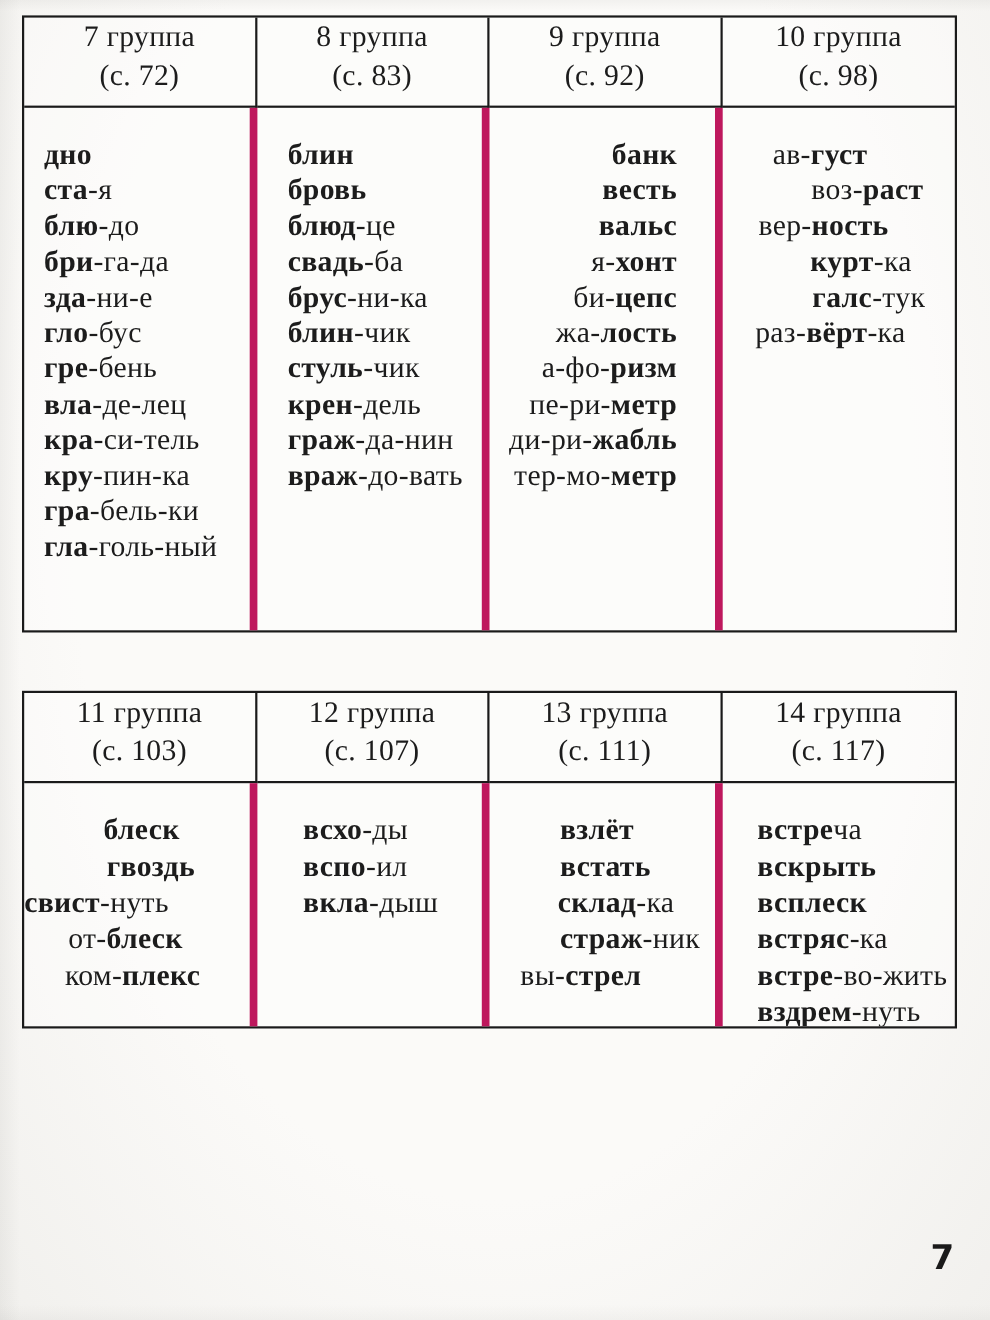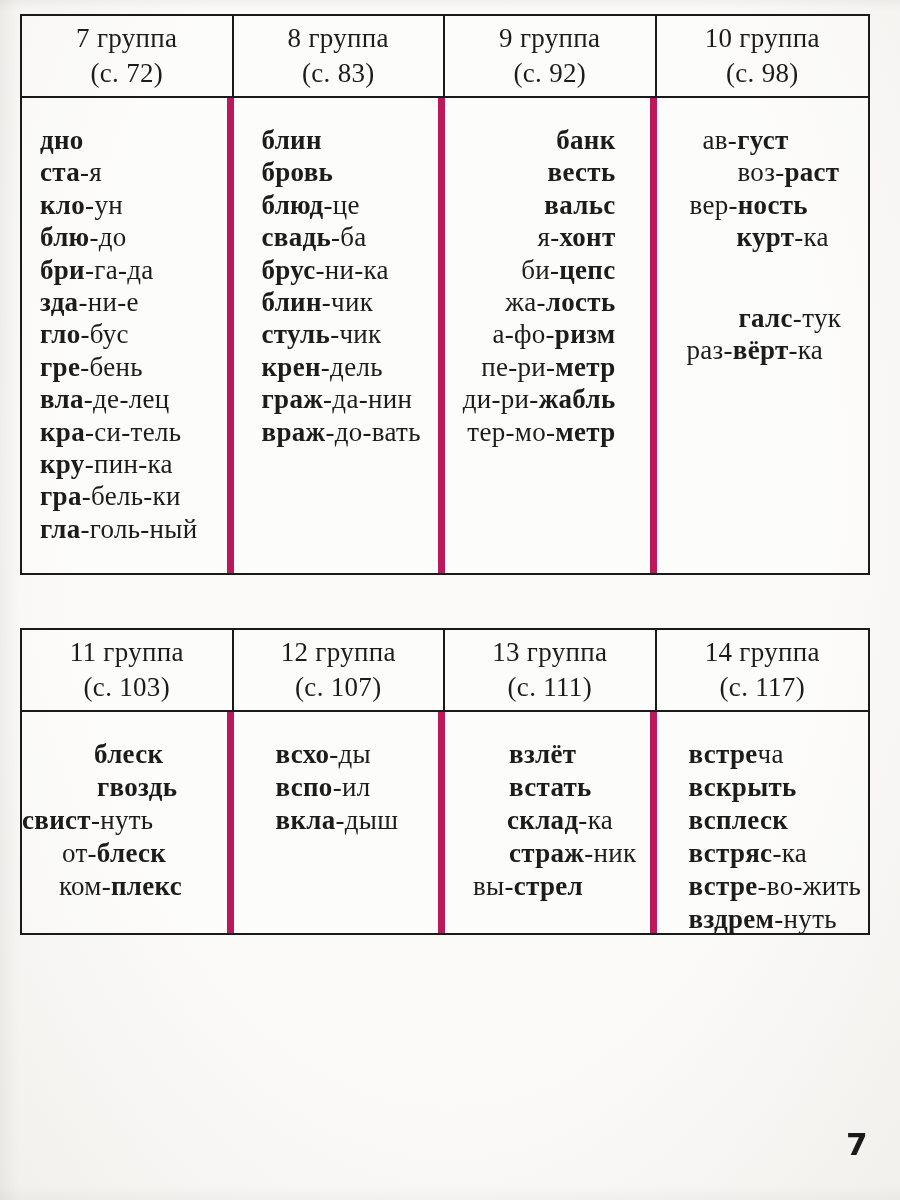--- a/index.html
+++ b/index.html
@@ -28,21 +28,21 @@
     background:rgba(255,255,255,0.35);
     box-sizing:border-box;
   }
   .t1{top:14px;height:561px;grid-template-rows:82px 1fr;}
   .t2{top:628px;height:307px;grid-template-rows:82px 1fr;}
 
   .hcell{
     border-right:2px solid #1a1a1a;
     border-bottom:2px solid #1a1a1a;
     display:flex;flex-direction:column;
-    align-items:center;justify-content:center;
+    align-items:center;
     font-size:27px;line-height:35px;
     letter-spacing:0.3px;
   }
   .bcell{
     border-right:7px solid #be185d;
     padding-top:26px;
     box-sizing:border-box;
     overflow:hidden;
   }
   .hcell.last,.bcell.last{border-right:none;}
@@ -59,21 +59,21 @@
 
   
   .t1c1 .word{padding-left:18px;}
   .t1c2 .word{padding-left:28px;}
   .t1c3 .word{text-align:right;padding-right:34px;}
   .t1c4 .word{padding-left:30px;}
   .t1c4 .word:nth-child(1){padding-left:46px;}
   .t1c4 .word:nth-child(2){padding-left:37px;margin-left:44px;}
   .t1c4 .word:nth-child(3){padding-left:33px;}
   .t1c4 .word:nth-child(4){padding-left:80px;}
-  .t1c4 .word:nth-child(5){padding-left:82px;margin-top:48px;}
+  .t1c4 .word:nth-child(5){padding-left:82px;}
 
   .t2c1 .word:nth-child(1){padding-left:72px;}
   .t2c1 .word:nth-child(2){padding-left:75px;}
   .t2c1 .word:nth-child(3){}
   .t2c1 .word:nth-child(4){padding-left:40px;}
   .t2c1 .word:nth-child(5){padding-left:22px;margin-left:15px;}
   .t2c2 .word{padding-left:42px;}
   .t2c3 .word{padding-left:64px;}
   .t2c3 .word:nth-child(3){padding-left:62px;}
   .t2c3 .word:nth-child(5){padding-left:28px;}
@@ -103,21 +103,20 @@
     <div>9 группа</div>
     <div>(с. 92)</div>
   </div>
   <div class="hcell last">
     <div>10 группа</div>
     <div>(с. 98)</div>
   </div>
   <div class="bcell t1c1">
       <div class="word"><span class="seg-bold">дно</span></div>
       <div class="word"><span class="seg-bold">ста</span><span class="seg-reg">-я</span></div>
-      <div class="word"><span class="seg-bold">кло</span><span class="seg-reg">-ун</span></div>
       <div class="word"><span class="seg-bold">блю</span><span class="seg-reg">-до</span></div>
       <div class="word"><span class="seg-bold">бри</span><span class="seg-reg">-га-да</span></div>
       <div class="word"><span class="seg-bold">зда</span><span class="seg-reg">-ни-е</span></div>
       <div class="word"><span class="seg-bold">гло</span><span class="seg-reg">-бус</span></div>
       <div class="word"><span class="seg-bold">гре</span><span class="seg-reg">-бень</span></div>
       <div class="word"><span class="seg-bold">вла</span><span class="seg-reg">-де-лец</span></div>
       <div class="word"><span class="seg-bold">кра</span><span class="seg-reg">-си-тель</span></div>
       <div class="word"><span class="seg-bold">кру</span><span class="seg-reg">-пин-ка</span></div>
       <div class="word"><span class="seg-bold">гра</span><span class="seg-reg">-бель-ки</span></div>
       <div class="word"><span class="seg-bold">гла</span><span class="seg-reg">-голь-ный</span></div>

